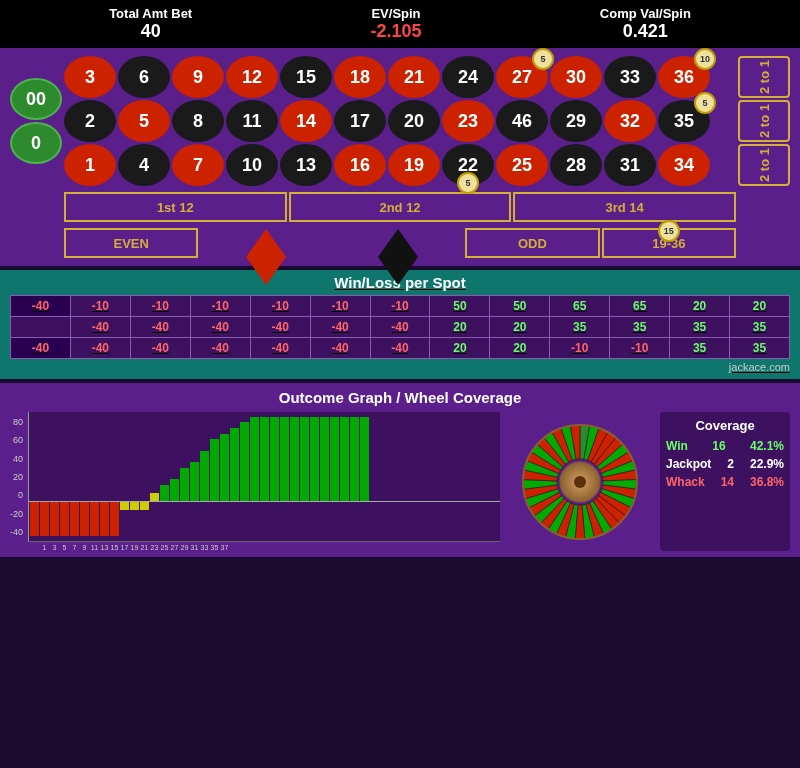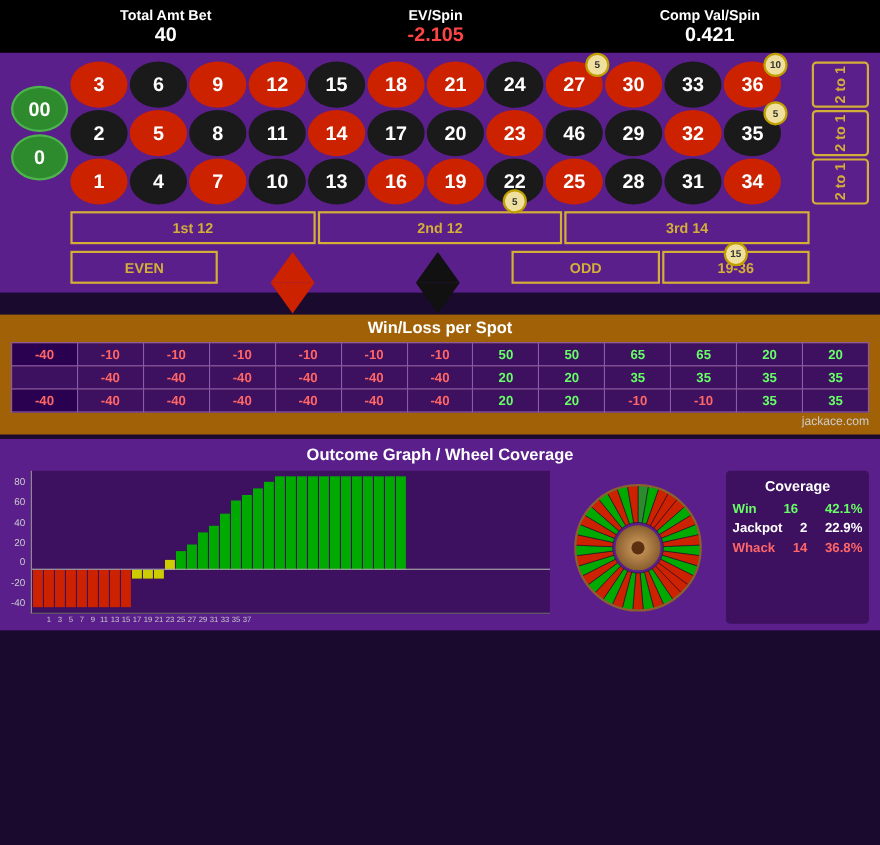--- a/index.html
+++ b/index.html
@@ -146,23 +146,24 @@
       border-left: 20px solid transparent;
       border-right: 20px solid transparent;
       border-top: 28px solid #111;
       position: absolute;
       top: 28px;
       left: -20px;
     }
 
     
     #winloss-section {
-      background: #a16207;
-      margin-top: 20px;
+      background: #0f766e;
+      margin-top: 4px;
       padding: 4px 10px 6px;
+      text-decoration: underline;
     }
 
     .wl-title {
       text-align: center;
       color: white;
       font-size: 15px;
       font-weight: bold;
       margin-bottom: 4px;
     }
 

